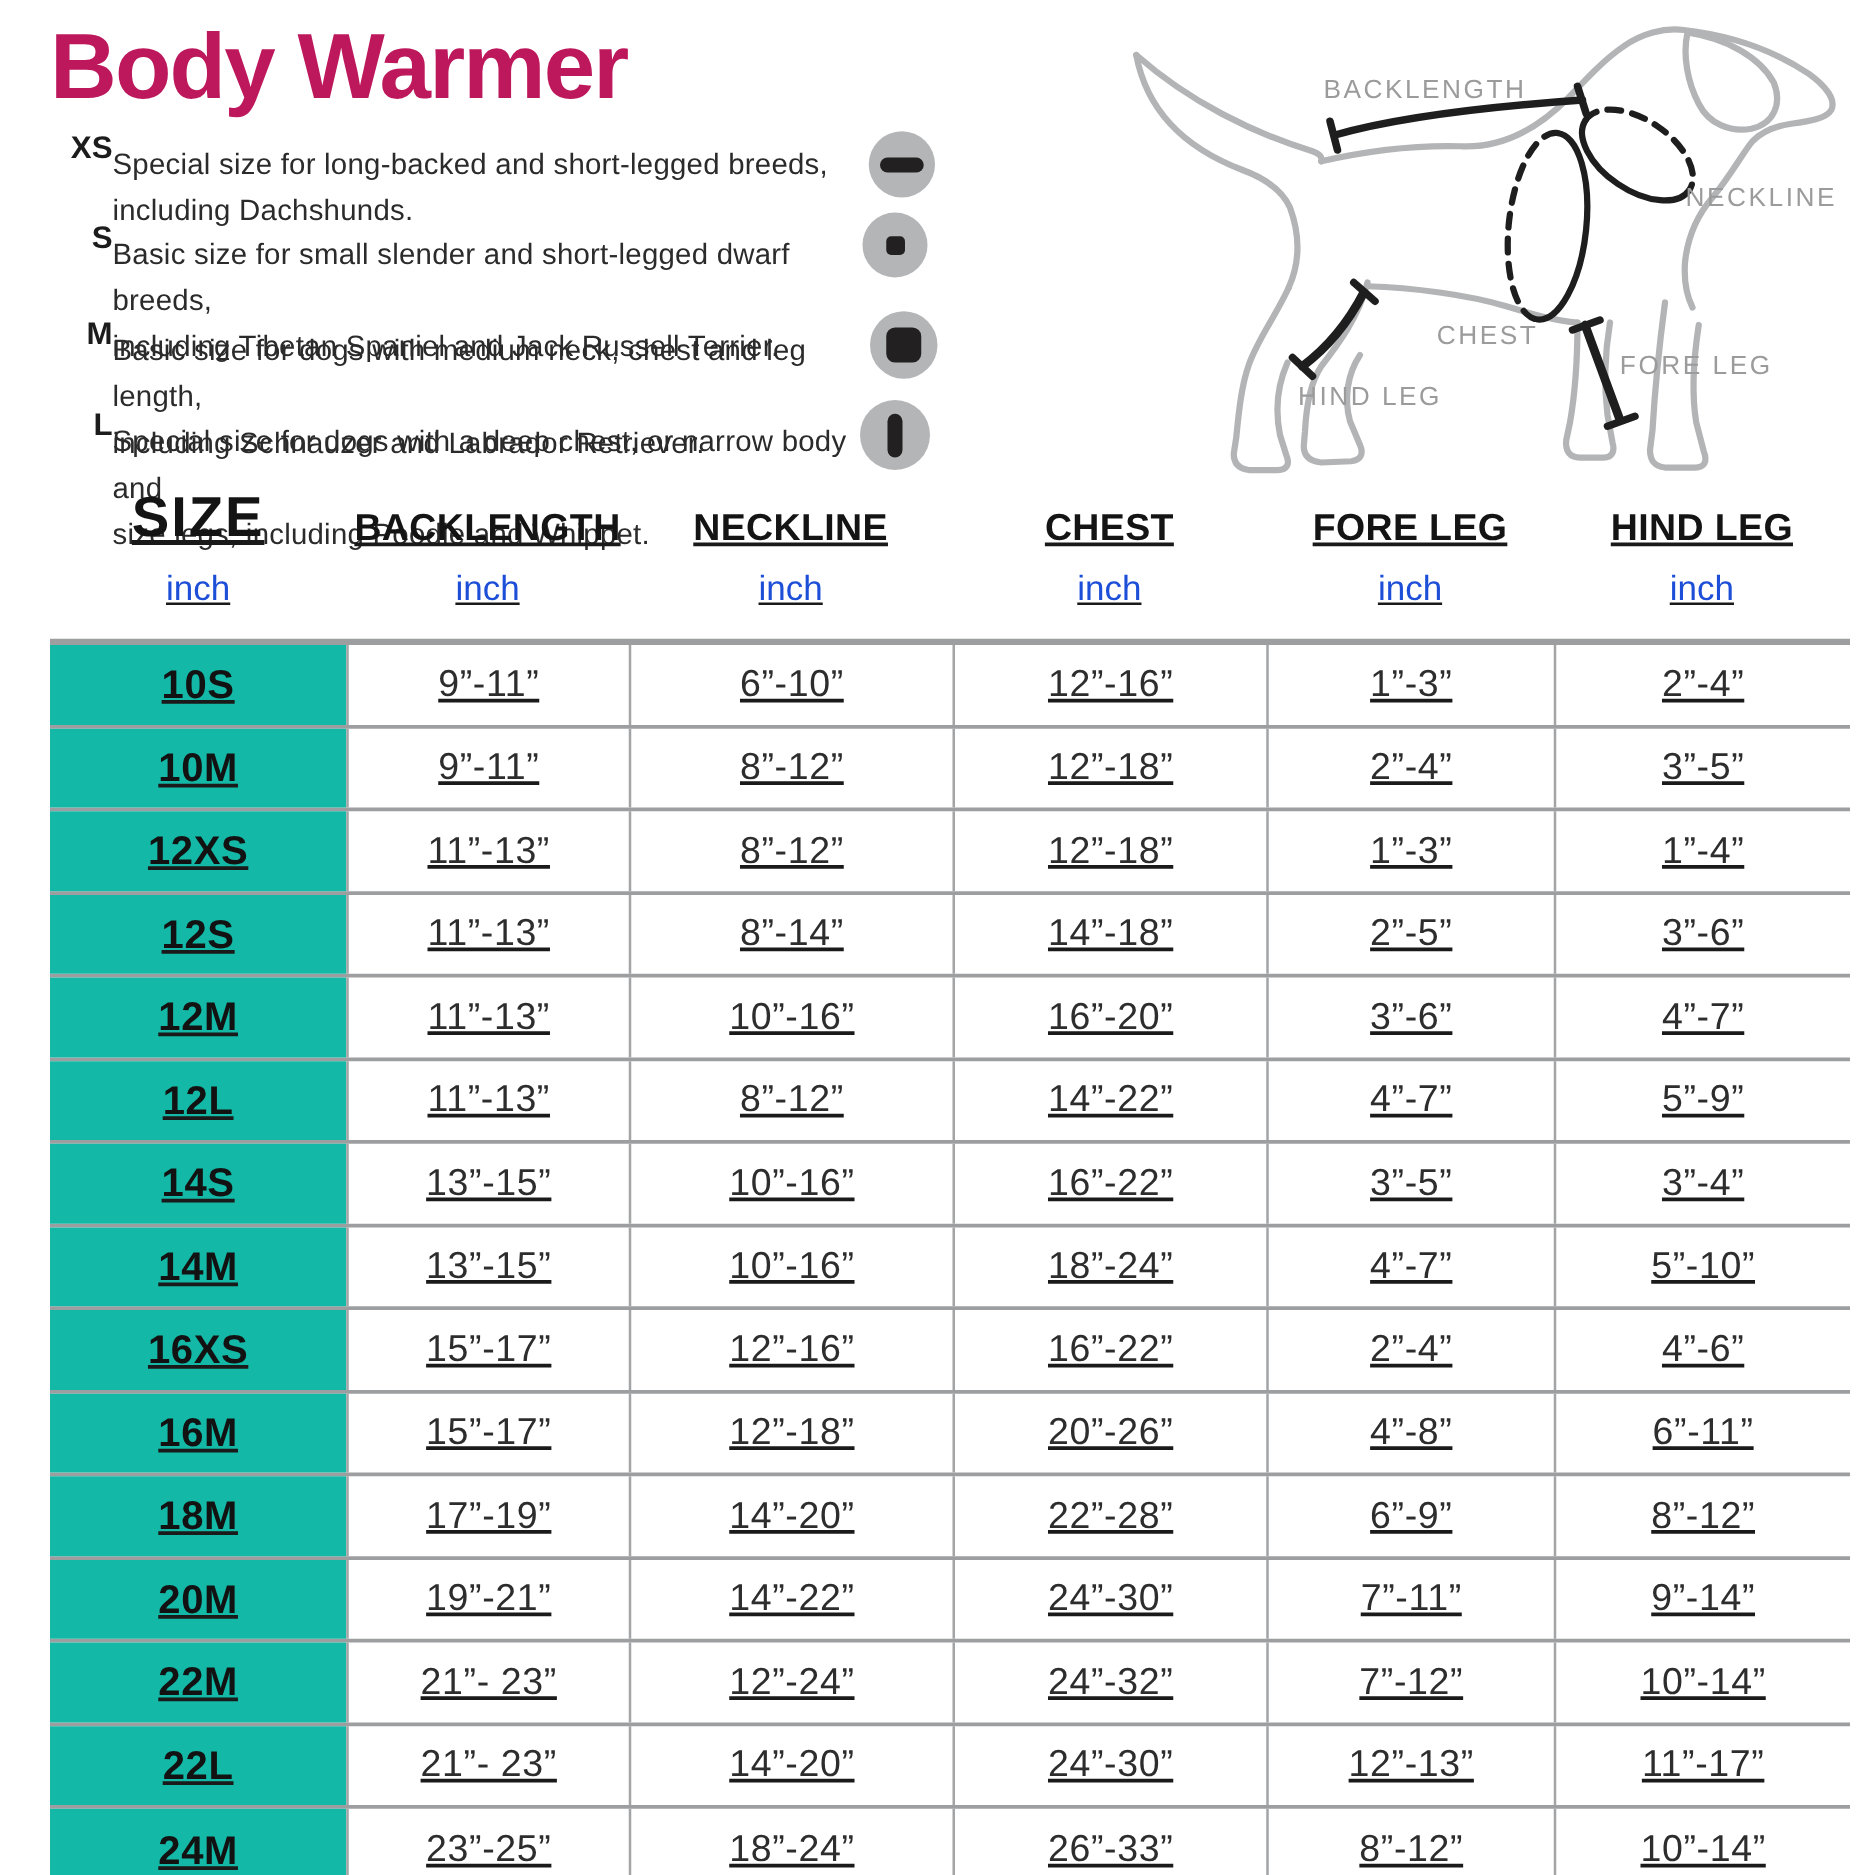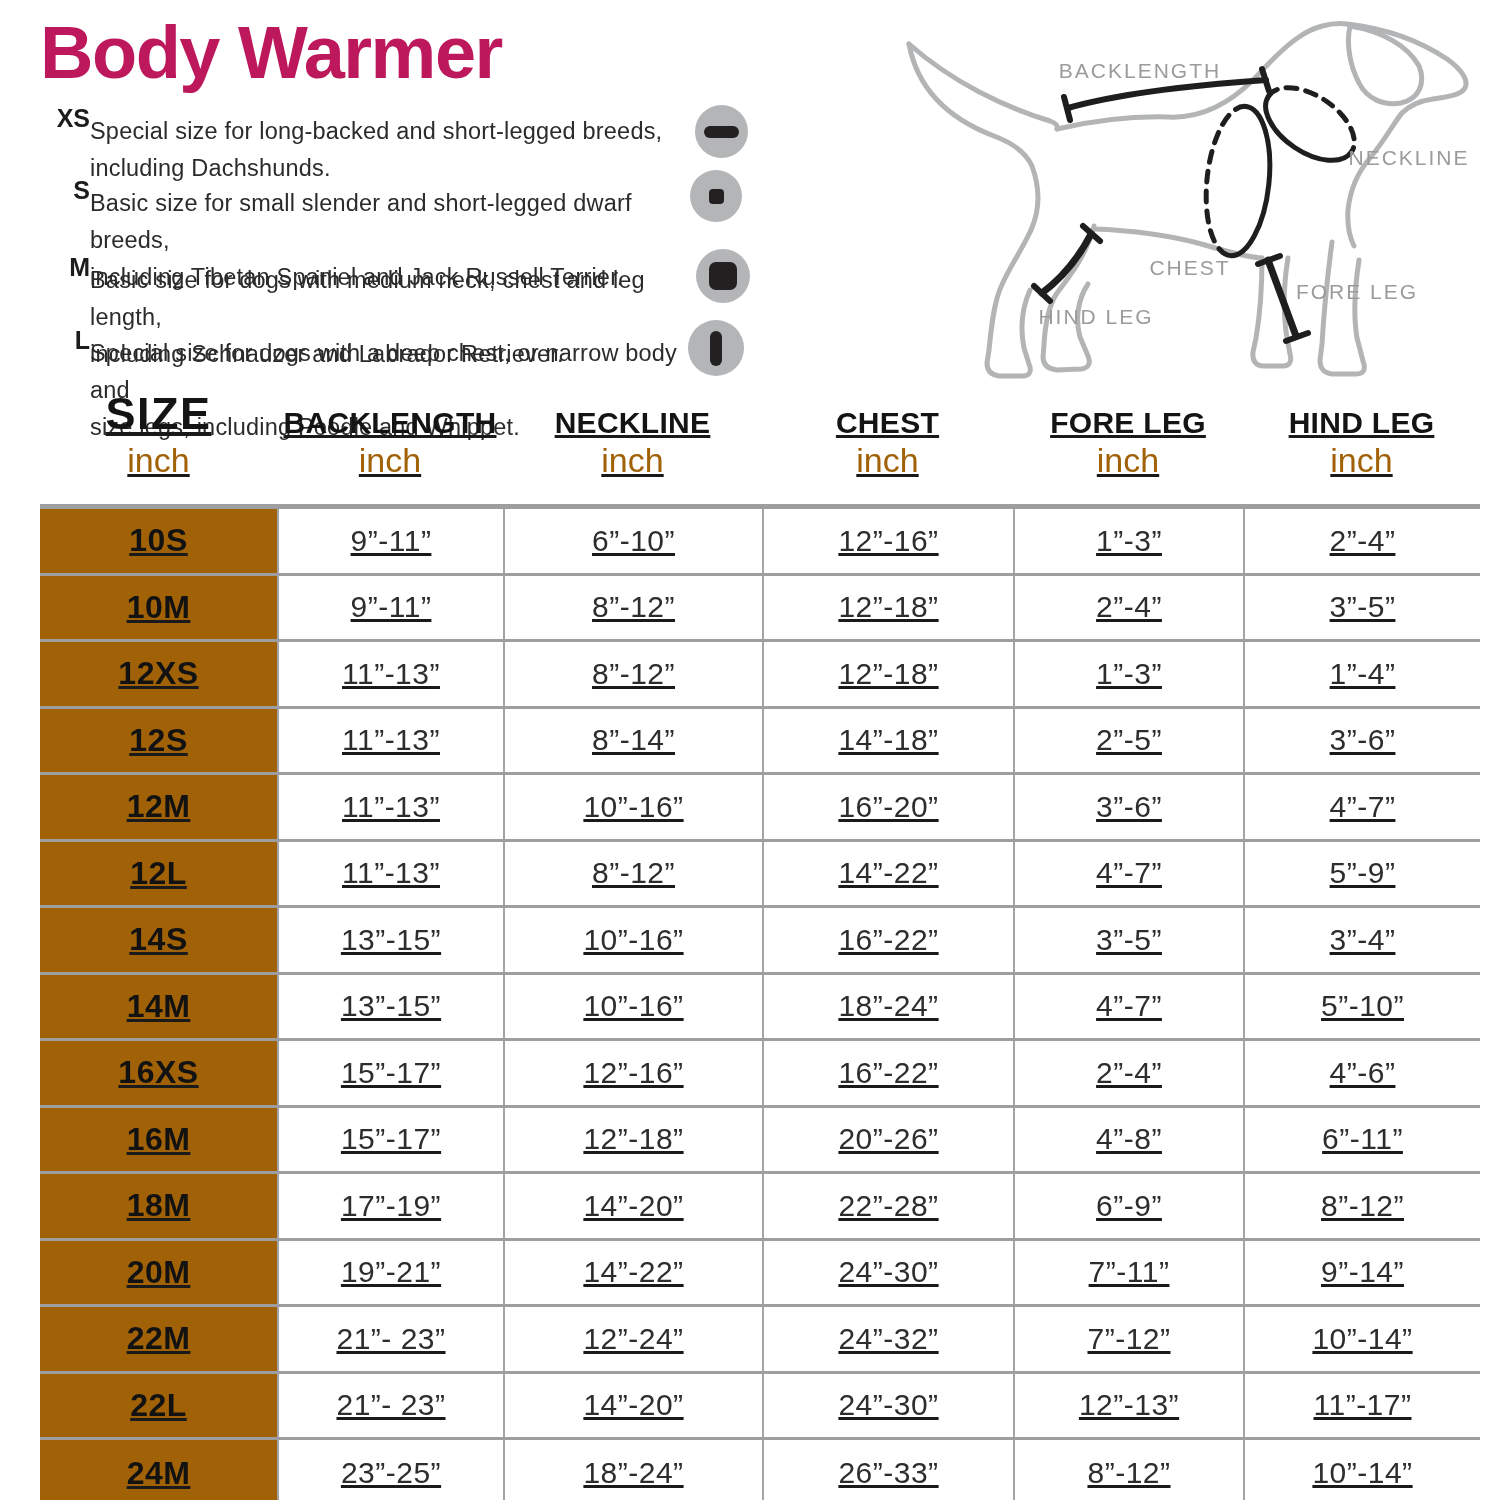--- a/index.html
+++ b/index.html
@@ -40,34 +40,34 @@
 
   
   .size-table{position:absolute;left:40px;top:388px;width:1440px;text-decoration:underline;}
   .thead{
     display:grid;grid-template-columns:237px 226px 259px 251px 230px 237px;
     align-items:end;padding-bottom:24px;
   }
   .th{text-align:center;}
   .th .th-label{font-weight:bold;font-size:30px;color:#141414;letter-spacing:0.3px;}
   .th.th-size .th-label{font-size:45px;letter-spacing:1.5px;}
-  .th .th-unit{font-size:34px;font-weight:normal;color:#a16207;margin-top:1px;}
+  .th .th-unit{font-size:28px;font-weight:normal;color:#1d4ed8;margin-top:15px;}
 
   .tbody{border-top:5px solid #9d9ea0;}
   .trow{
     display:grid;grid-template-columns:237px 226px 259px 251px 230px 237px;
     height:66.5px;box-sizing:border-box;border-bottom:3px solid #9d9ea0;
   }
   .trow:last-child{border-bottom:none;}
   .tcell{
     display:flex;align-items:center;justify-content:center;
     font-size:30px;color:#2d2d2d;border-left:2px solid #a3a4a6;letter-spacing:0.5px;
   }
   .tcell.size-cell{
-    border-left:none;background:#a16207;font-weight:bold;font-size:32px;color:#121212;letter-spacing:0.5px;
+    border-left:none;background:#14b8a6;font-weight:bold;font-size:32px;color:#121212;letter-spacing:0.5px;
   }
 </style>
 </head>
 <body>
 
 <div class="page">
 
   <h1 class="title">Body Warmer</h1>
 
   <div class="legend-item" style="top:100px;">

